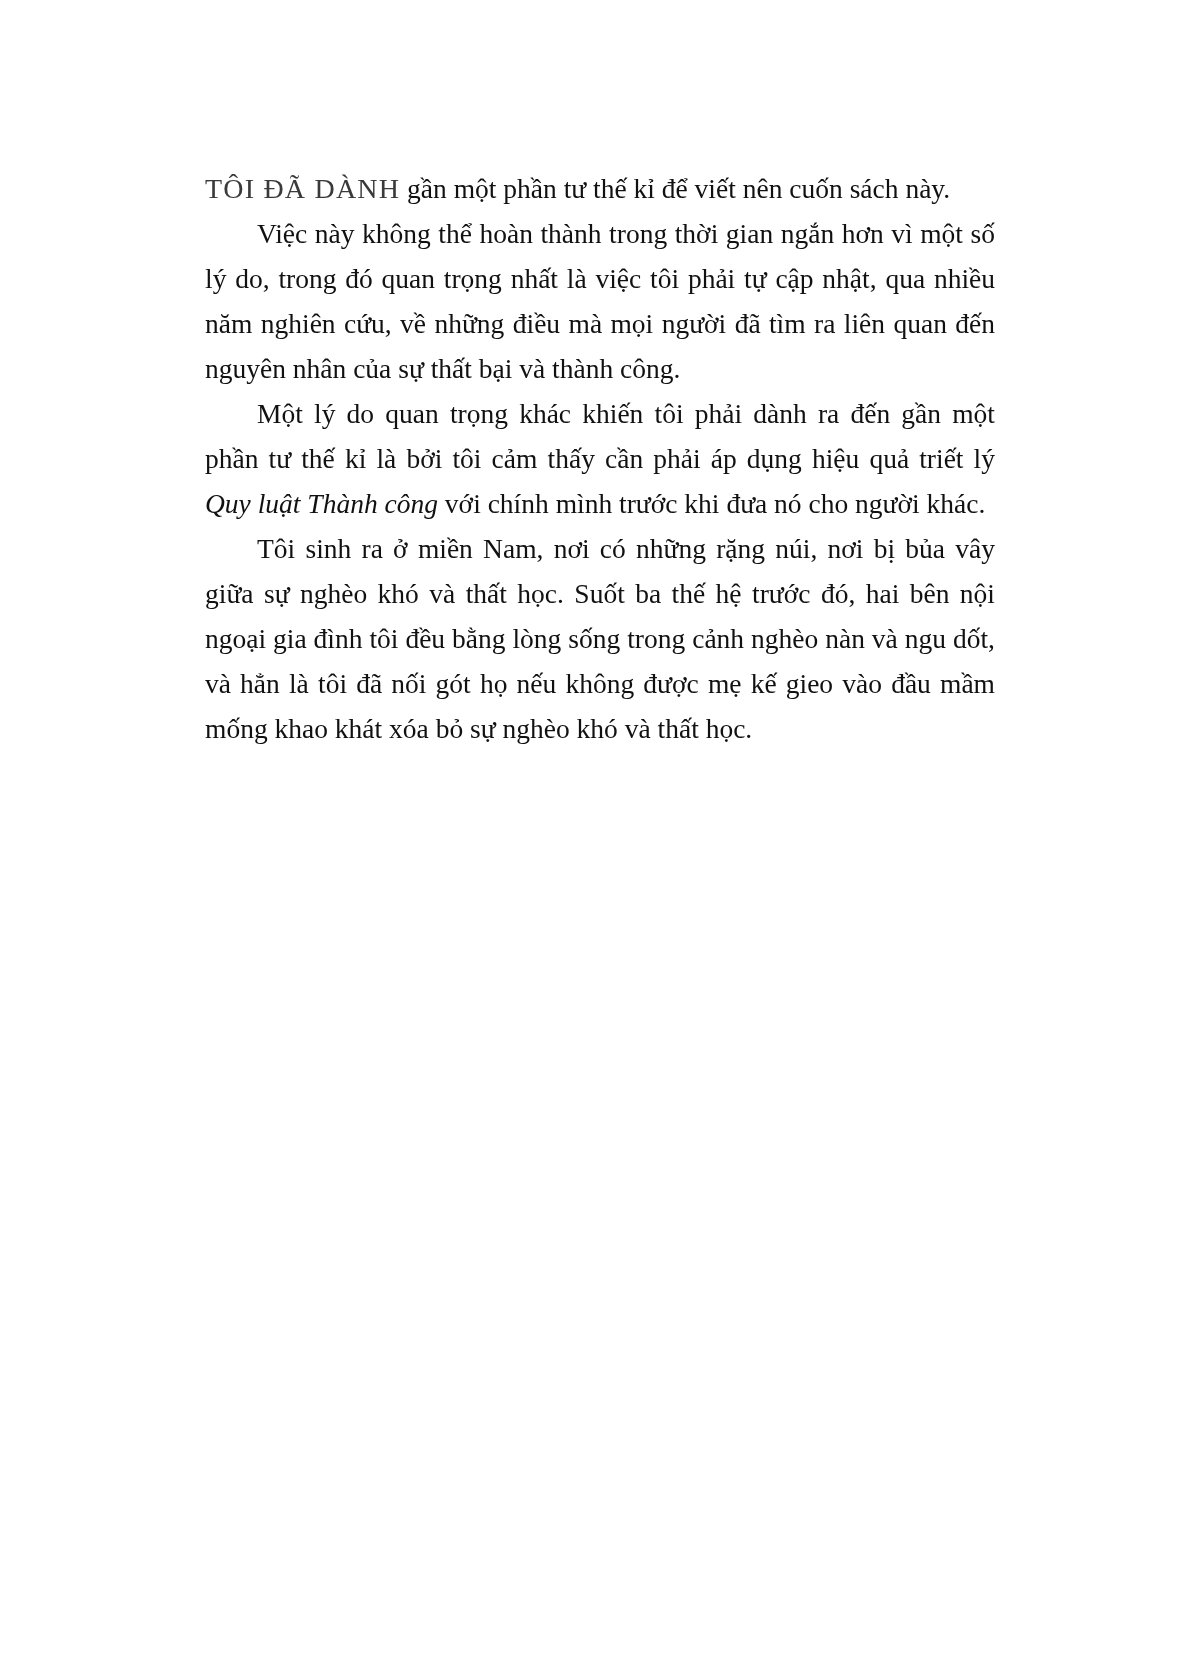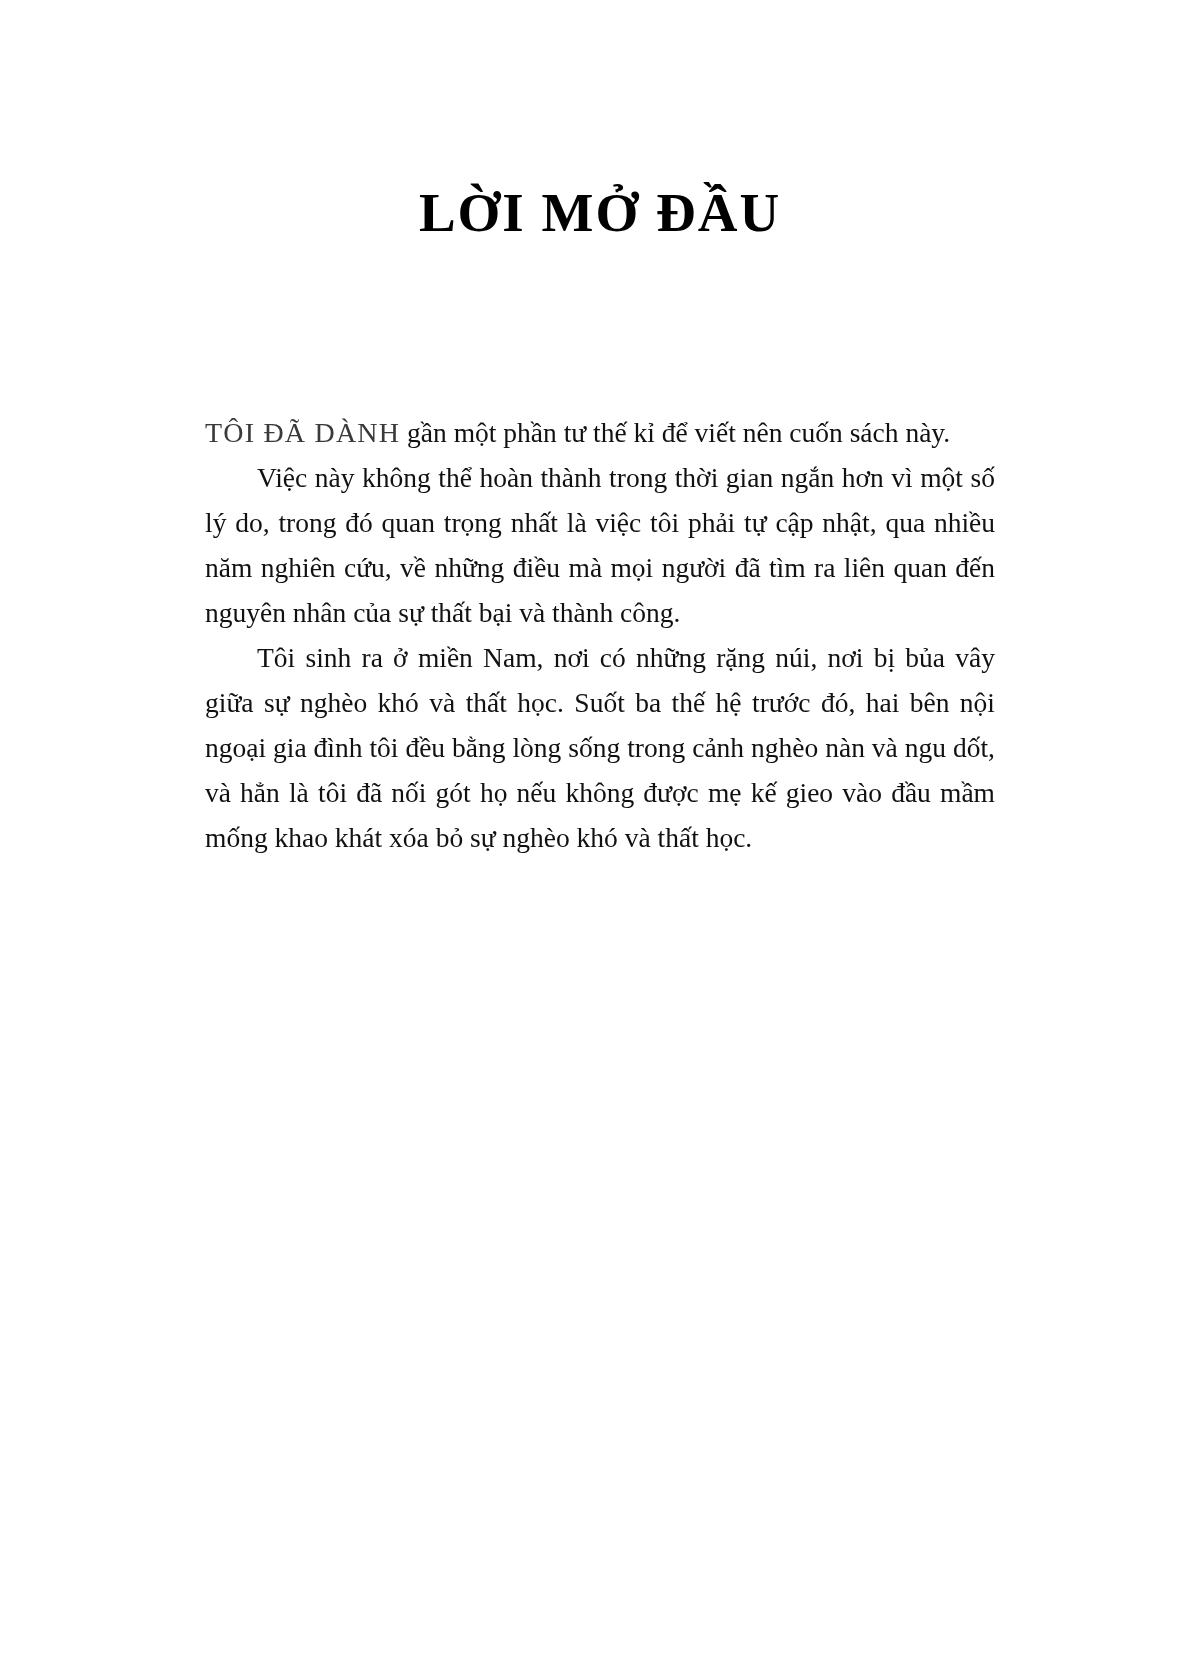--- a/index.html
+++ b/index.html
@@ -60,26 +60,26 @@
   }
   .italic {
     font-style: italic;
   }
 </style>
 </head>
 <body>
 
 <div class="page">
 
-  <h1 class="chapter-title">LỜI MỞ ĐẦU</h1>
 
   <div class="body-block">
 
     <p class="para first"><span class="smallcaps">TÔI ĐÃ DÀNH</span><span> gần một phần tư thế kỉ để viết nên cuốn sách này.</span></p>
 
     <p class="para"><span>Việc này không thể hoàn thành trong thời gian ngắn hơn vì một số lý do, trong đó quan trọng nhất là việc tôi phải tự cập nhật, qua nhiều năm nghiên cứu, về những điều mà mọi người đã tìm ra liên quan đến nguyên nhân của sự thất bại và thành công.</span></p>
 
+    <p class="para"><span>Một lý do quan trọng khác khiến tôi phải dành ra đến gần một phần tư thế kỉ là bởi tôi cảm thấy cần phải áp dụng hiệu quả triết lý </span><span class="italic">Quy luật Thành công</span><span> với chính mình trước khi đưa nó cho người khác.</span></p>
 
     <p class="para"><span>Tôi sinh ra ở miền Nam, nơi có những rặng núi, nơi bị bủa vây giữa sự nghèo khó và thất học. Suốt ba thế hệ trước đó, hai bên nội ngoại gia đình tôi đều bằng lòng sống trong cảnh nghèo nàn và ngu dốt, và hẳn là tôi đã nối gót họ nếu không được mẹ kế gieo vào đầu mầm mống khao khát xóa bỏ sự nghèo khó và thất học.</span></p>
 
 
   </div>
 </div>
 
 </body></html>

